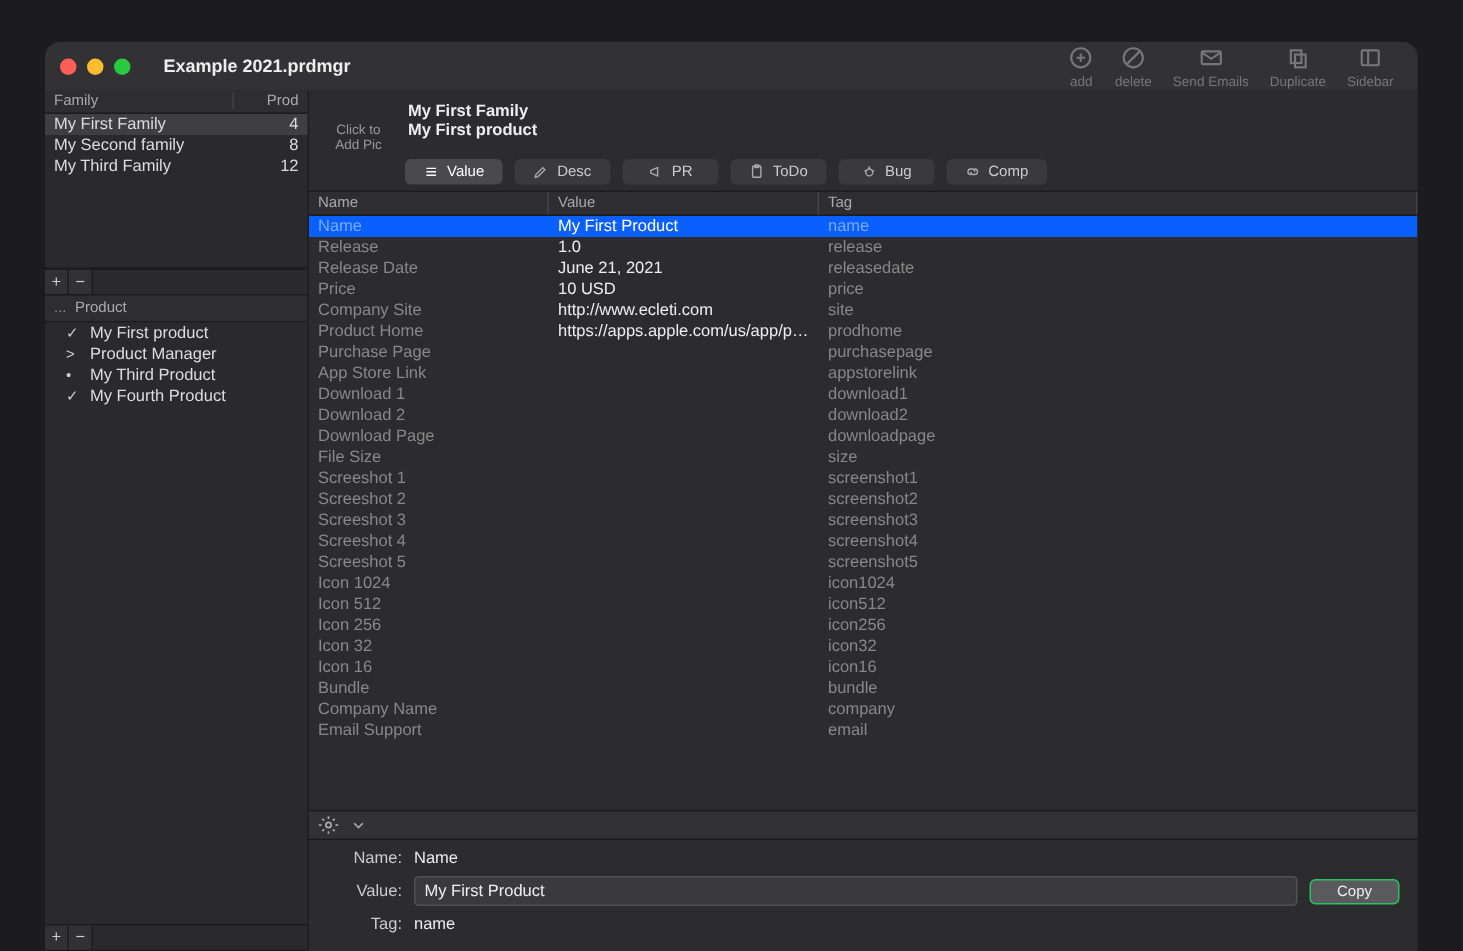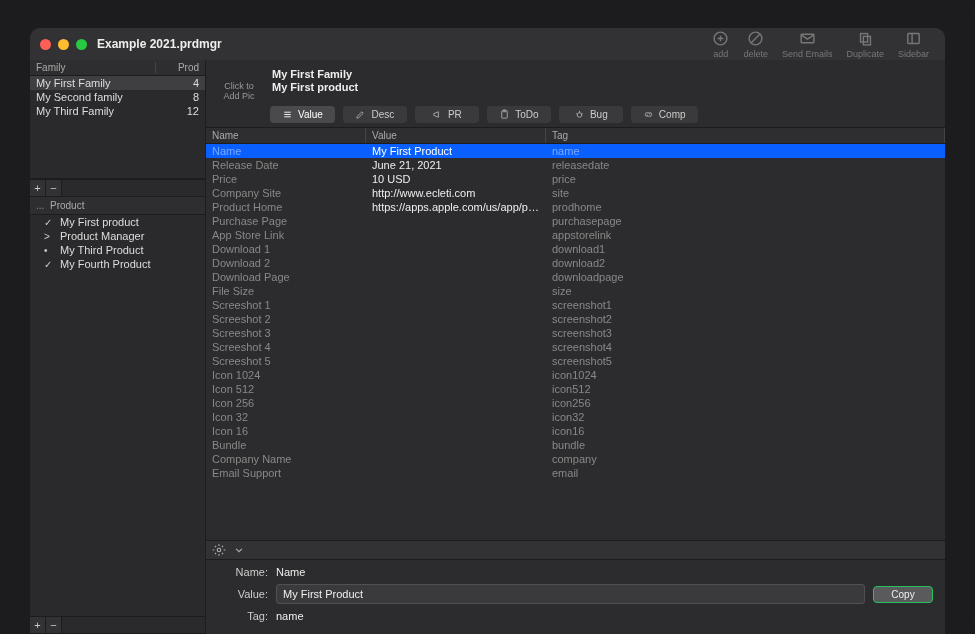--- a/index.html
+++ b/index.html
@@ -5,21 +5,21 @@
     * { margin: 0; padding: 0; box-sizing: border-box; font-family: -apple-system, BlinkMacSystemFont, "Helvetica Neue", Arial, sans-serif; }
     body { background: #1c1c1e; display: flex; justify-content: center; align-items: center; min-height: 634px; }
     .device { width: 975px; height: 634px; background: #1c1c1e; border-radius: 30px; padding: 28px 30px 0 30px; position: relative; overflow: hidden; }
     .window { width: 100%; height: 100%; background: #2c2c2e; border-radius: 10px 10px 0 0; display: flex; flex-direction: column; overflow: hidden; color: #ccc; font-size: 11px; }
     .titlebar { height: 32px; background: #323234; display: flex; align-items: center; padding: 0 10px; gap: 10px; }
     .traffic { display: flex; gap: 7px; }
     .dot { width: 11px; height: 11px; border-radius: 50%; }
     .red { background: #ff5f57; }
     .yellow { background: #febc2e; }
     .green { background: #28c840; }
-    .title { font-weight: 600; color: #eee; font-size: 12px; margin-left: 0; }
+    .title { font-weight: 600; color: #eee; font-size: 12px; margin-left: 12px; }
     .tb-spacer { flex: 1; }
     .tb-actions { display: flex; gap: 14px; align-items: flex-start; padding-right: 6px; text-align: right; }
     .tb-btn { display: flex; flex-direction: column; align-items: center; gap: 2px; color: #777; font-size: 9px; cursor: default; }
     .tb-btn svg, .tb-btn .ico { width: 17px; height: 17px; }
     .body { display: flex; flex: 1; min-height: 0; }
     .left { width: 176px; display: flex; flex-direction: column; background: #2a2a2c; border-right: 1px solid #1d1d1f; }
     .families { border-bottom: 1px solid #1d1d1f; }
     .fam-head, .prod-head { display: flex; background: #2e2e30; padding: 2px 6px; font-size: 10px; color: #aaa; border-bottom: 1px solid #1c1c1e; }
     .fam-head .c1 { flex: 1; }
     .fam-head .c2 { width: 44px; text-align: right; border-left: 1px solid #444; padding-left: 4px;}
@@ -241,20 +241,25 @@
           <div class="col t">Tag</div>
         </div>
 
         <div class="grid" id="grid">
             <div class="row sel">
               <div class="cell n">Name</div>
               <div class="cell v">My First Product</div>
               <div class="cell t">name</div>
             </div>
             <div class="row">
+              <div class="cell n">Release</div>
+              <div class="cell v">1.0</div>
+              <div class="cell t">release</div>
+            </div>
+            <div class="row">
               <div class="cell n">Release Date</div>
               <div class="cell v">June 21, 2021</div>
               <div class="cell t">releasedate</div>
             </div>
             <div class="row">
               <div class="cell n">Price</div>
               <div class="cell v">10 USD</div>
               <div class="cell t">price</div>
             </div>
             <div class="row">

